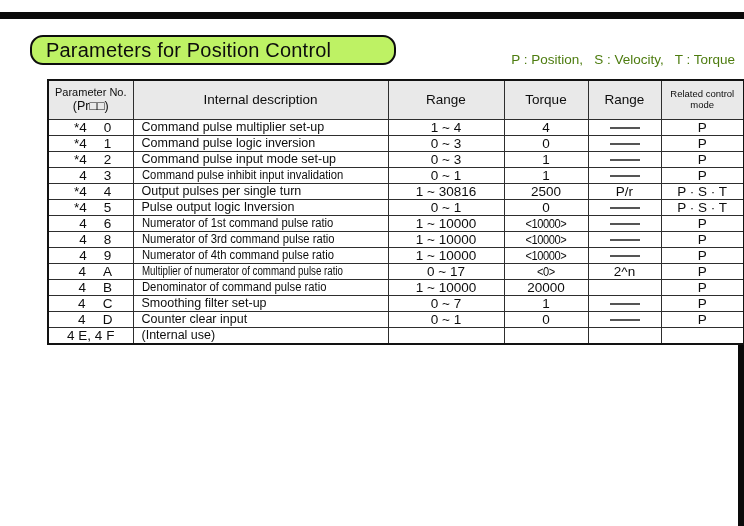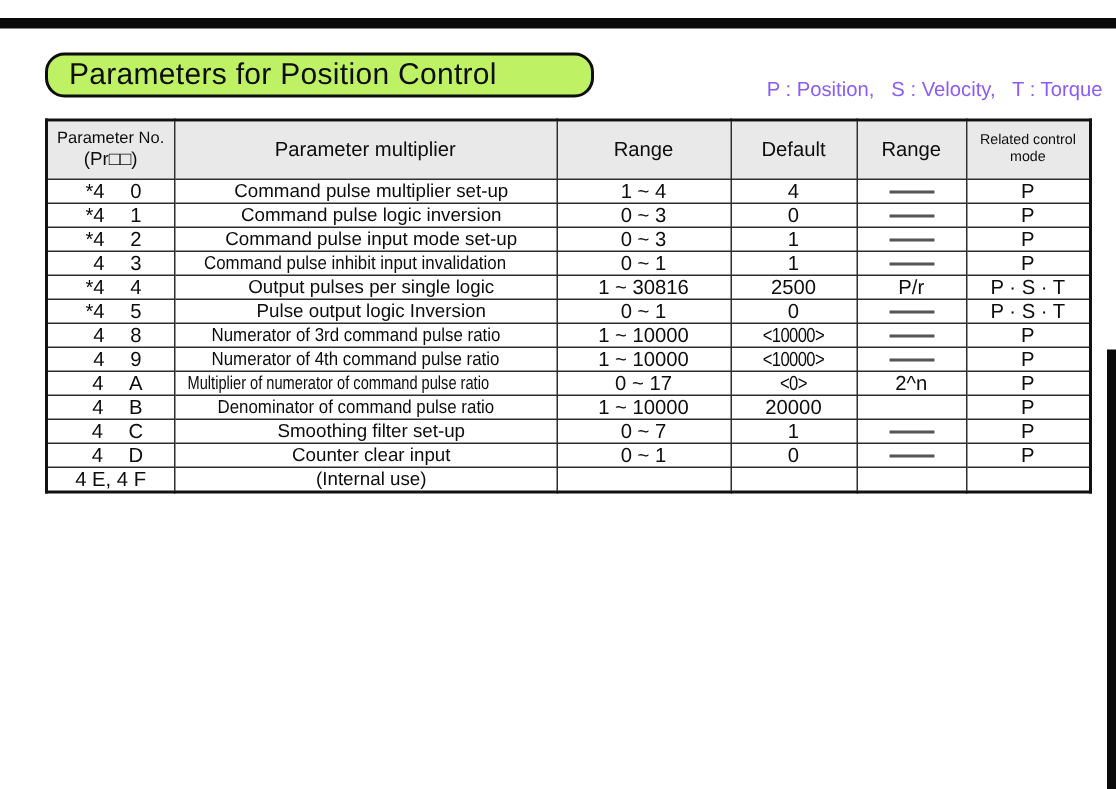--- a/index.html
+++ b/index.html
@@ -14,37 +14,37 @@
 
   
   .title-box {
     position:absolute; left:30px; top:35px; width:348px; height:26px;
     border:2px solid #0d0d0d; border-radius:13px;
     display:flex; align-items:center; padding-left:14px;
     font-size:20px; letter-spacing:0.2px; background:#bef264;
   }
   
   .legend {
-    position:absolute; top:52px; right:9px; font-size:13.5px; white-space:pre; color:#8b5cf6;
+    position:absolute; top:52px; right:9px; font-size:13.5px; white-space:pre; color:#4d7c0f;
   }
 
   
   .tbl-wrap { position:absolute; left:30px; top:79px; }
-  table { border-collapse:collapse; table-layout:fixed; width:696px; }
+  table { border-collapse:collapse; table-layout:fixed; width:696px;margin-left:17px; }
   th, td { border:1px solid #2e2e2e; padding:0; overflow:hidden; white-space:nowrap; }
   table { border:2px solid #121212; }
   thead tr { height:39px; }
   tbody tr { height:14px; }
   th { background:#e9e9e9; font-weight:400; text-align:center; font-size:13.5px; line-height:1.15; }
   th .sub1 { display:block; font-size:11px; }
   th .sub2 { display:block; font-size:12.5px; }
   th.related { font-size:9.5px; }
   th.related span { display:block; }
   td { font-size:13.5px; text-align:center; background:#fff; }
-  td.c-desc { text-align:center; padding-left:8px; font-size:12.5px; }
+  td.c-desc { text-align:left; padding-left:8px; font-size:12.5px; }
   td.c-desc .cond1 { display:inline-block; transform:scaleX(0.9); transform-origin:0 50%; }
   td.c-desc .cond2 { display:inline-block; transform:scaleX(0.78); transform-origin:0 50%; }
   td.c-num .star { display:inline-block; width:9px; text-align:right; }
   td.c-num .gap  { display:inline-block; width:17px; }
   td.c-default .angle { display:inline-block; transform:scaleX(0.82); transform-origin:50% 50%; letter-spacing:-0.5px; }
   .dashline { display:inline-block; width:30px; border-top:2px solid #555; vertical-align:middle; }
 </style>
 </head>
 <body>
 
@@ -66,23 +66,23 @@
       <col style="width:84px">
         <col style="width:73px">
         <col style="width:83px">
     </colgroup>
     <thead>
       <tr>
         <th>
           <span class="sub1">Parameter No.</span>
           <span class="sub2">(Pr□□)</span>
         </th>
-        <th>Parameter multiplier</th>
+        <th>Internal description</th>
         <th>Range</th>
-        <th>Default</th>
+        <th>Torque</th>
         <th>Range</th>
         <th class="related">
           <span>Related control</span>
           <span>mode</span>
         </th>
       </tr>
     </thead>
     <tbody>
         <tr>
           <td class="c-num"><span class="star">*</span><span>4</span><span class="gap"></span><span>0</span></td>
@@ -111,33 +111,41 @@
         <tr>
           <td class="c-num"><span class="star"></span><span>4</span><span class="gap"></span><span>3</span></td>
           <td class="c-desc"><span class="cond1">Command pulse inhibit input invalidation</span></td>
           <td>0 ~ 1</td>
           <td class="c-default">1</td>
           <td><span class="dashline"></span></td>
           <td>P</td>
         </tr>
         <tr>
           <td class="c-num"><span class="star">*</span><span>4</span><span class="gap"></span><span>4</span></td>
-          <td class="c-desc"><span>Output pulses per single logic</span></td>
+          <td class="c-desc"><span>Output pulses per single turn</span></td>
           <td>1 ~ 30816</td>
           <td class="c-default">2500</td>
           <td>P/r</td>
           <td>P · S · T</td>
         </tr>
         <tr>
           <td class="c-num"><span class="star">*</span><span>4</span><span class="gap"></span><span>5</span></td>
           <td class="c-desc"><span>Pulse output logic Inversion</span></td>
           <td>0 ~ 1</td>
           <td class="c-default">0</td>
           <td><span class="dashline"></span></td>
           <td>P · S · T</td>
+        </tr>
+        <tr>
+          <td class="c-num"><span class="star"></span><span>4</span><span class="gap"></span><span>6</span></td>
+          <td class="c-desc"><span class="cond1">Numerator of 1st command pulse ratio</span></td>
+          <td>1 ~ 10000</td>
+          <td class="c-default"><span class="angle">&lt;10000&gt;</span></td>
+          <td><span class="dashline"></span></td>
+          <td>P</td>
         </tr>
         <tr>
           <td class="c-num"><span class="star"></span><span>4</span><span class="gap"></span><span>8</span></td>
           <td class="c-desc"><span class="cond1">Numerator of 3rd command pulse ratio</span></td>
           <td>1 ~ 10000</td>
           <td class="c-default"><span class="angle">&lt;10000&gt;</span></td>
           <td><span class="dashline"></span></td>
           <td>P</td>
         </tr>
         <tr>

